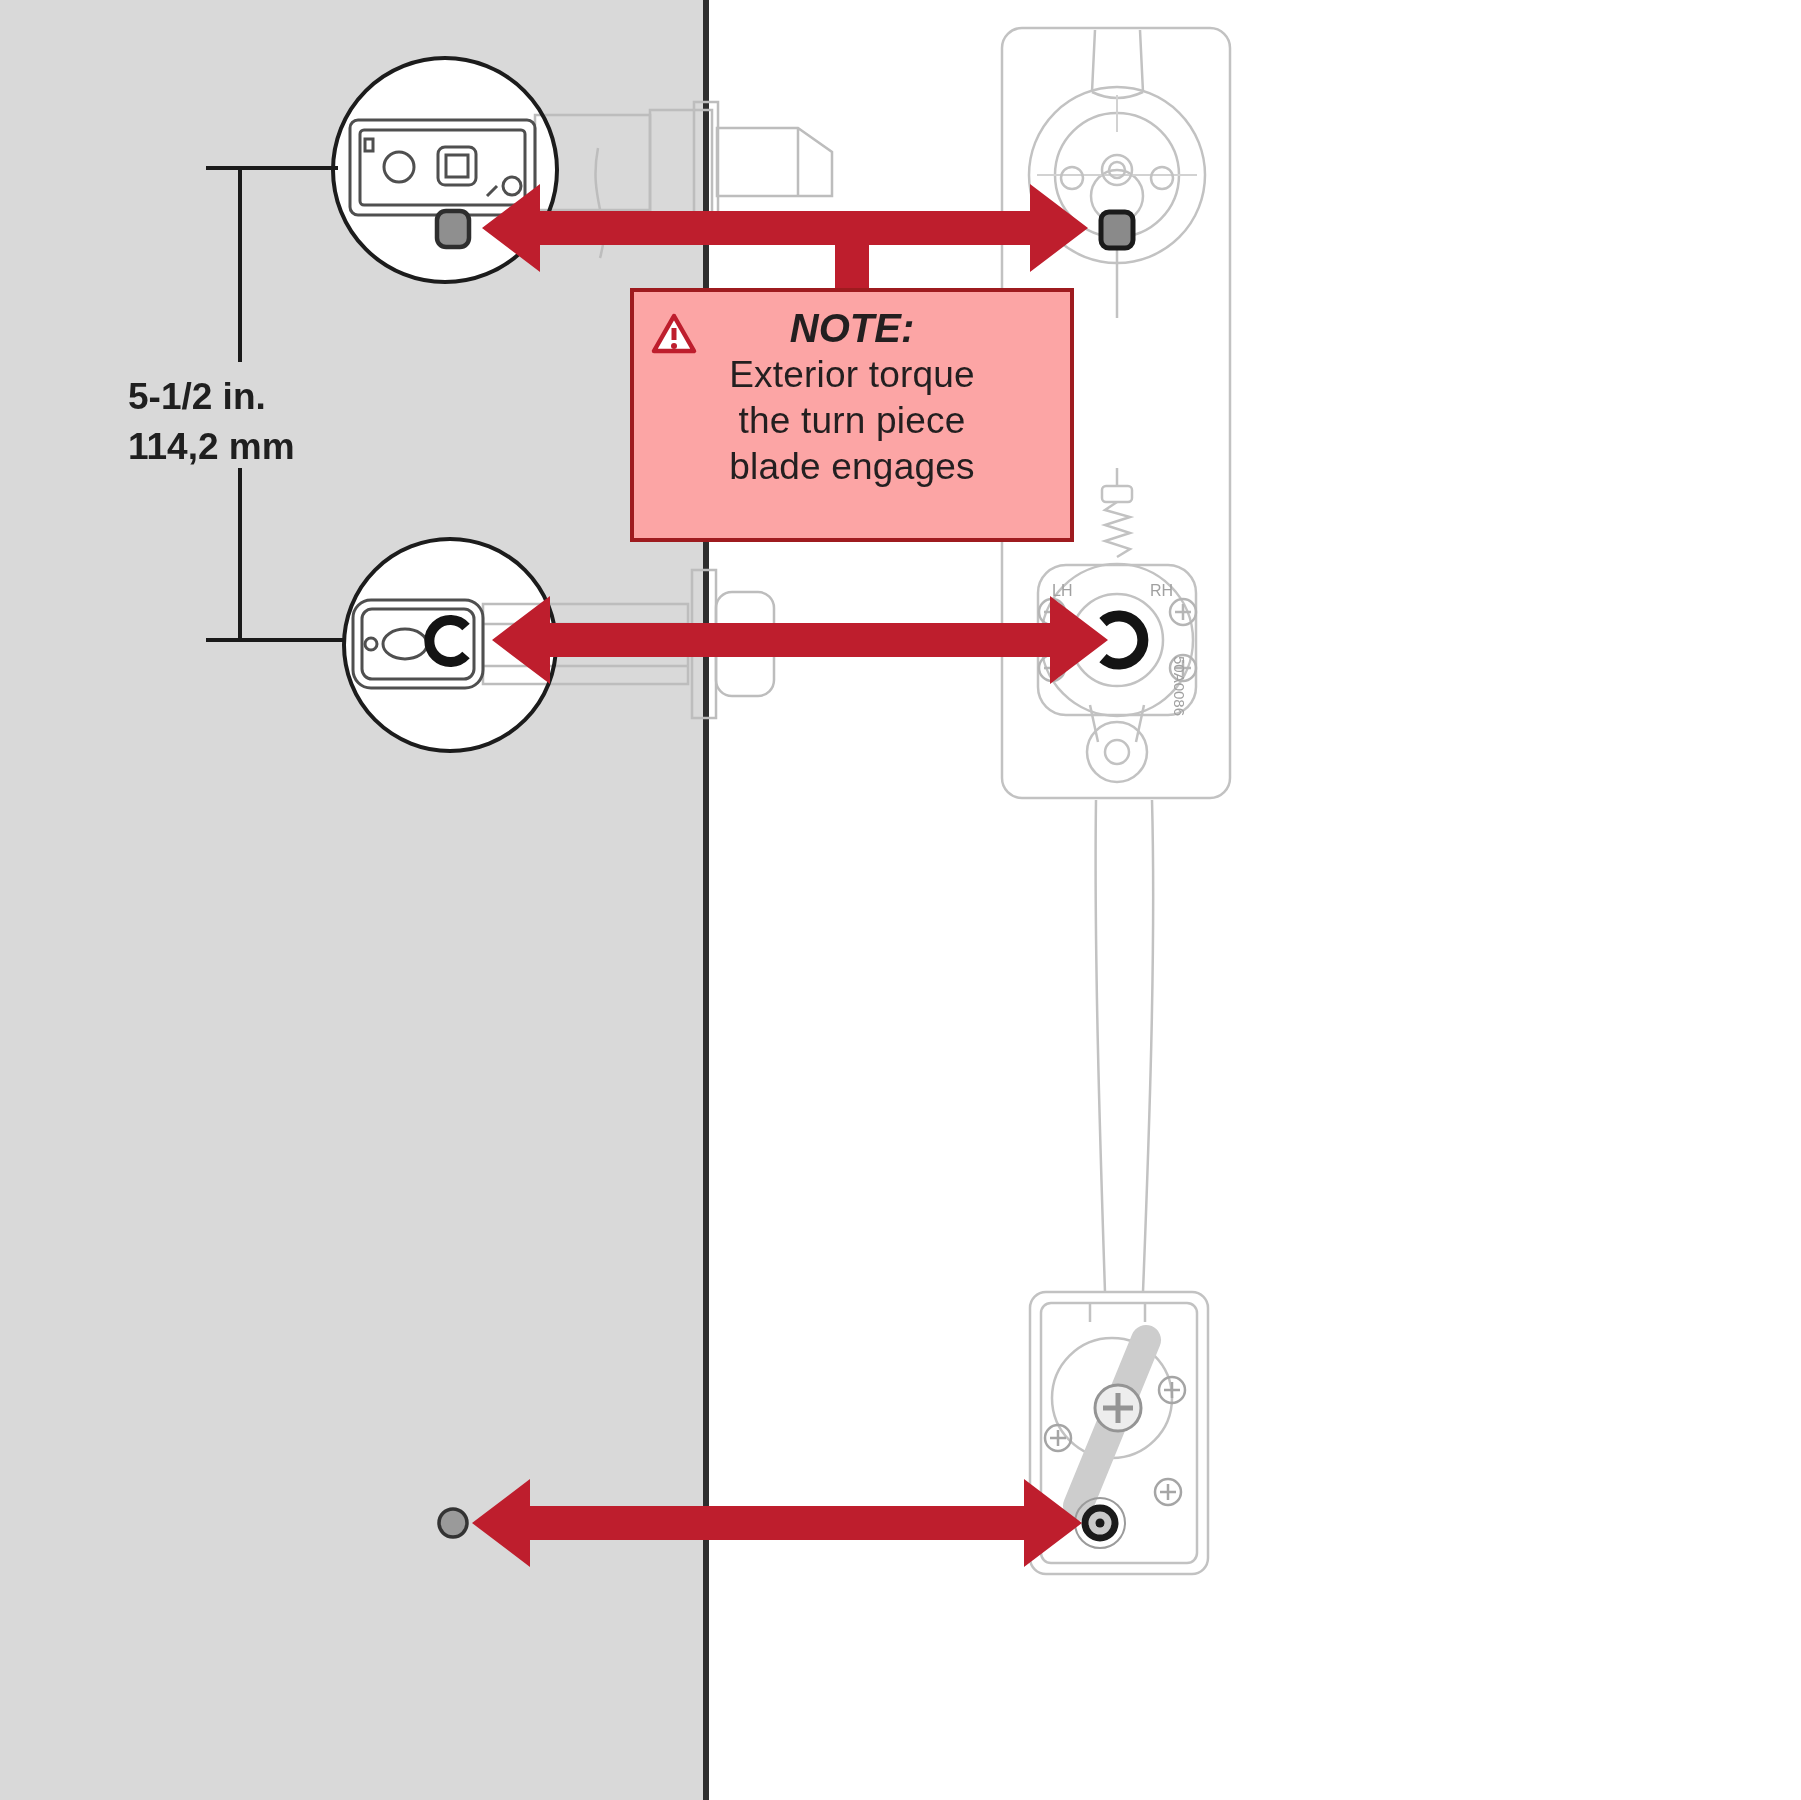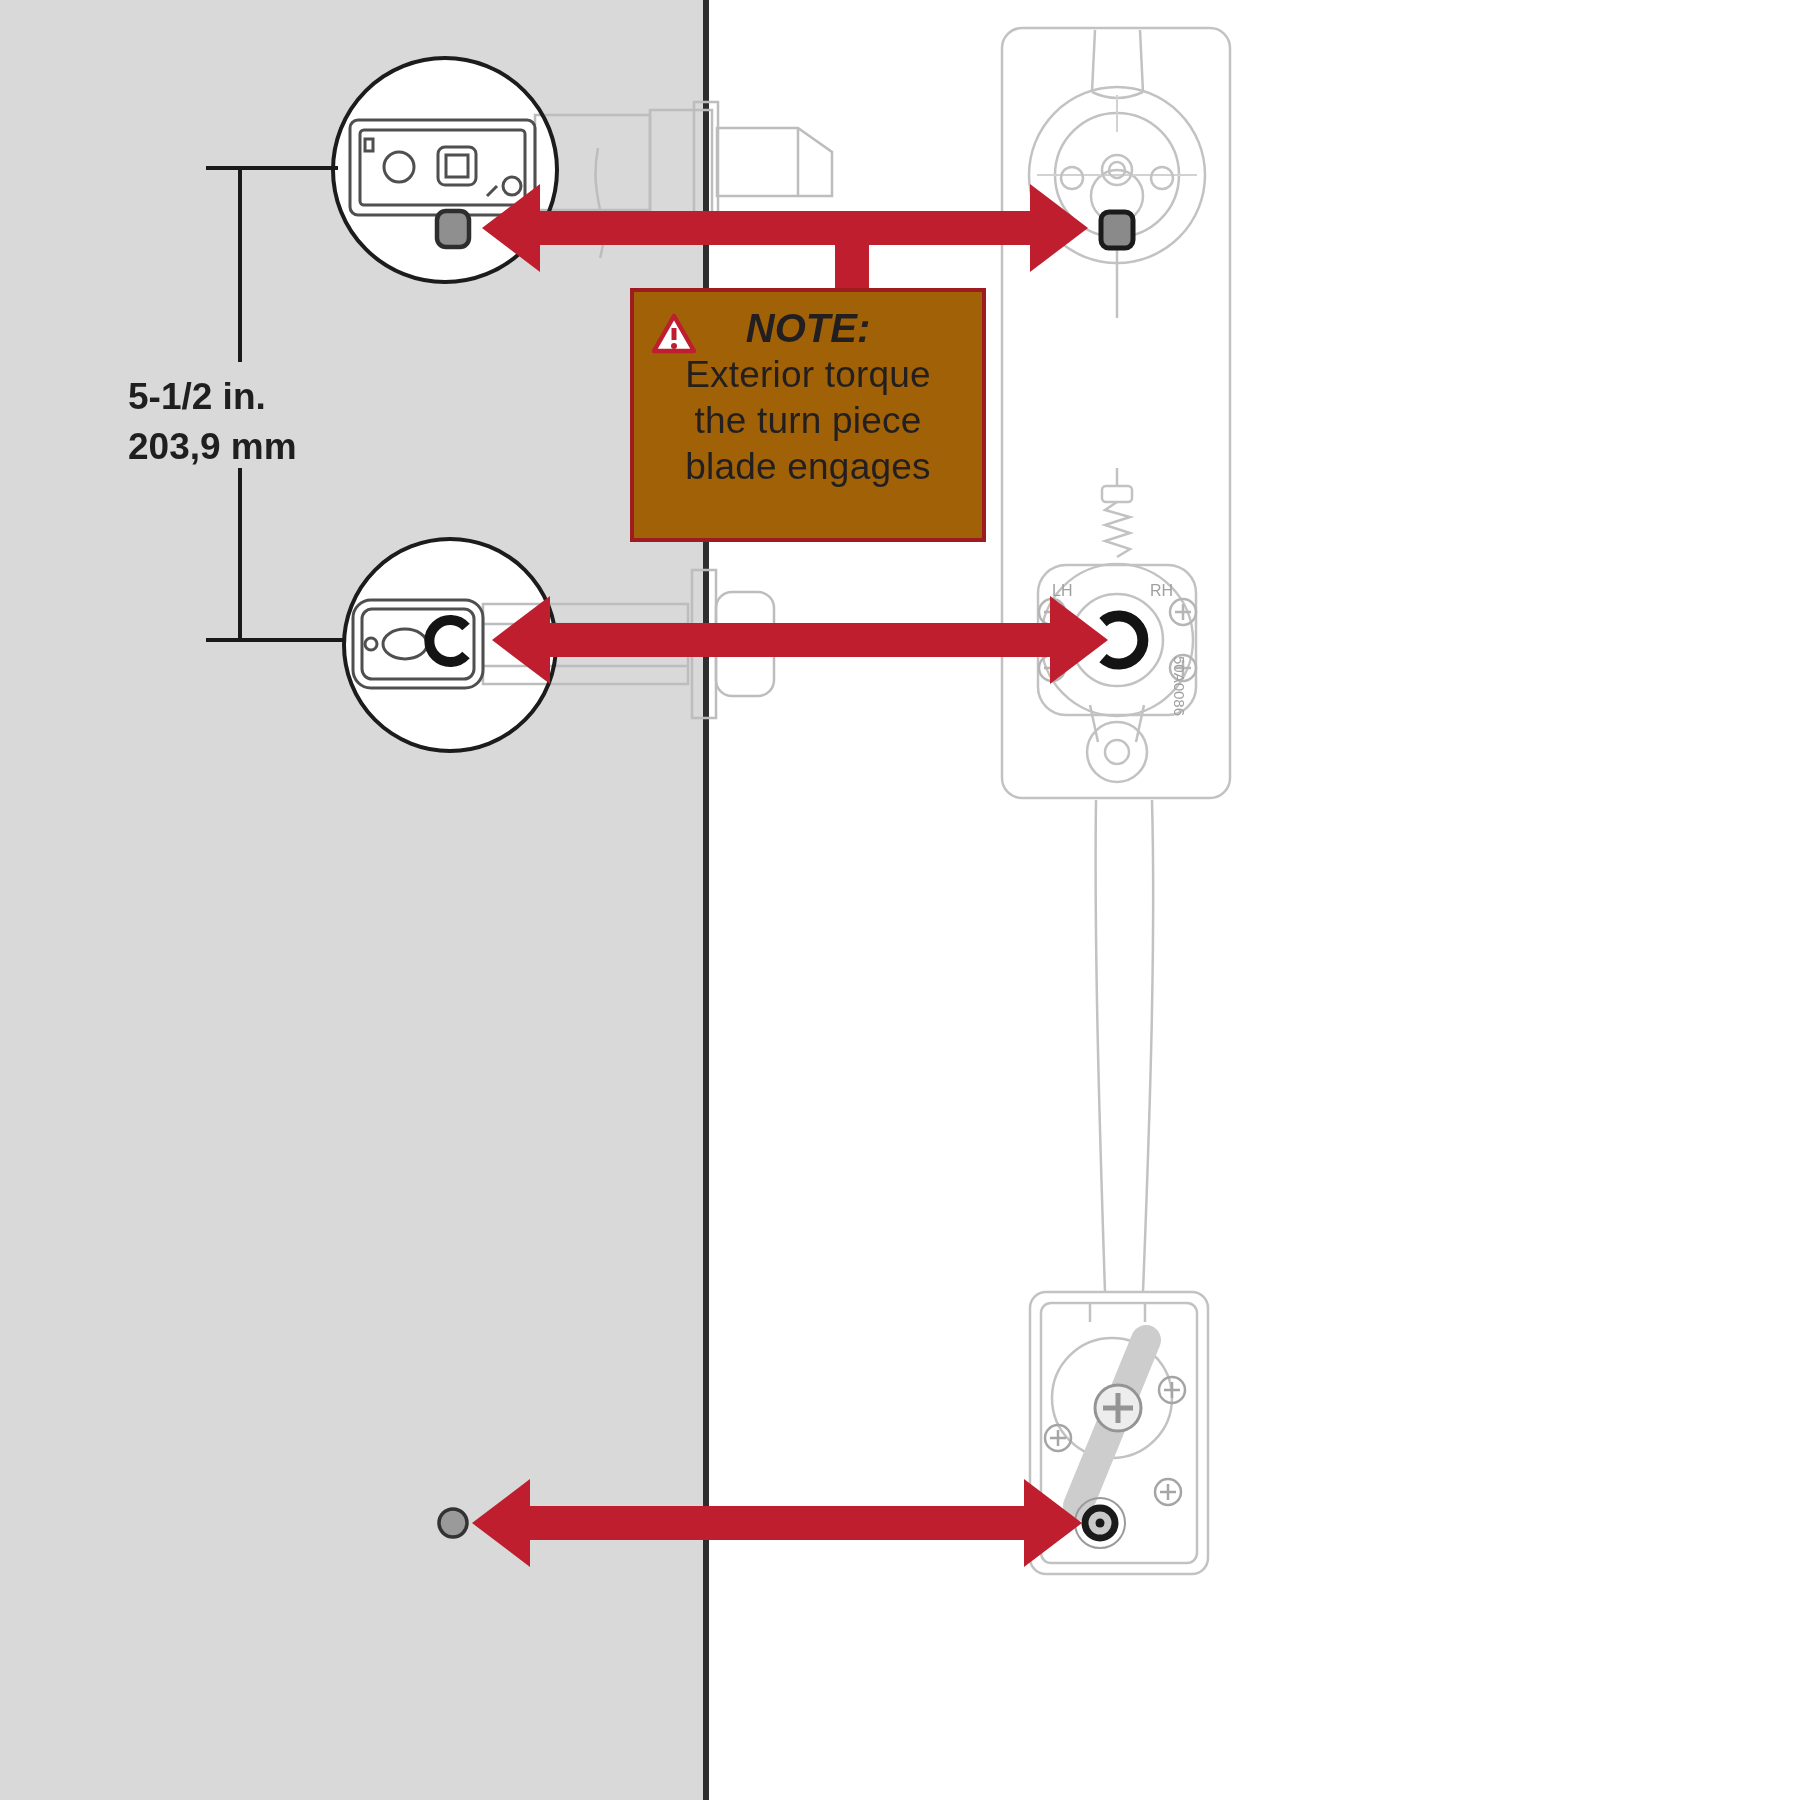--- a/index.html
+++ b/index.html
@@ -5,23 +5,23 @@
   html,body{margin:0;padding:0;background:#ffffff;}
   .stage{
     position:relative;
     width:1801px;height:1800px;
     overflow:hidden;
     font-family:"Liberation Sans", sans-serif;
     background:#ffffff;
   }
   .art-svg{position:absolute;left:0;top:0;z-index:1;}
   .note-box{
-    position:absolute;left:630px;top:288px;width:356px;height:254px;
+    position:absolute;left:630px;top:288px;width:444px;height:254px;
     box-sizing:border-box;
-    background:#a16207;
+    background:#fca5a5;
     border:4px solid #9E1B1F;
     z-index:3;
     text-align:center;
     padding-top:12px;
   }
   .note-title{
     font-size:40px;font-weight:700;font-style:italic;color:#231F20;
     line-height:48px;
   }
   .note-line{
@@ -186,21 +186,21 @@
   <g fill="#BE1E2D" stroke="none">
     <rect x="835" y="228" width="34" height="66"></rect>
     <polygon points="482,228 540,184 540,211 1030,211 1030,184 1088,228 1030,272 1030,245 540,245 540,272"></polygon>
     <polygon points="492,640 550,596 550,623 1050,623 1050,596 1108,640 1050,684 1050,657 550,657 550,684"></polygon>
     <polygon points="472,1523 530,1479 530,1506 1024,1506 1024,1479 1082,1523 1024,1567 1024,1540 530,1540 530,1567"></polygon>
   </g>
 </svg>
 
 <div class="dim-label">
   <div>5-1/2 in.</div>
-  <div>203,9 mm</div>
+  <div>114,2 mm</div>
 </div>
 
 <div class="note-box">
   <svg class="warning-icon" viewBox="0 0 48 44">
     <path d="M24,4 L44,39 L4,39 Z" fill="#FFFFFF" stroke="#BE1E2D" stroke-width="4.5" stroke-linejoin="round"></path>
     <line x1="24" y1="16" x2="24" y2="28" stroke="#BE1E2D" stroke-width="5"></line>
     <circle cx="24" cy="34" r="3" fill="#BE1E2D"></circle>
   </svg>
   <div class="note-title">NOTE:</div>
   <div class="note-line">Exterior torque</div>

